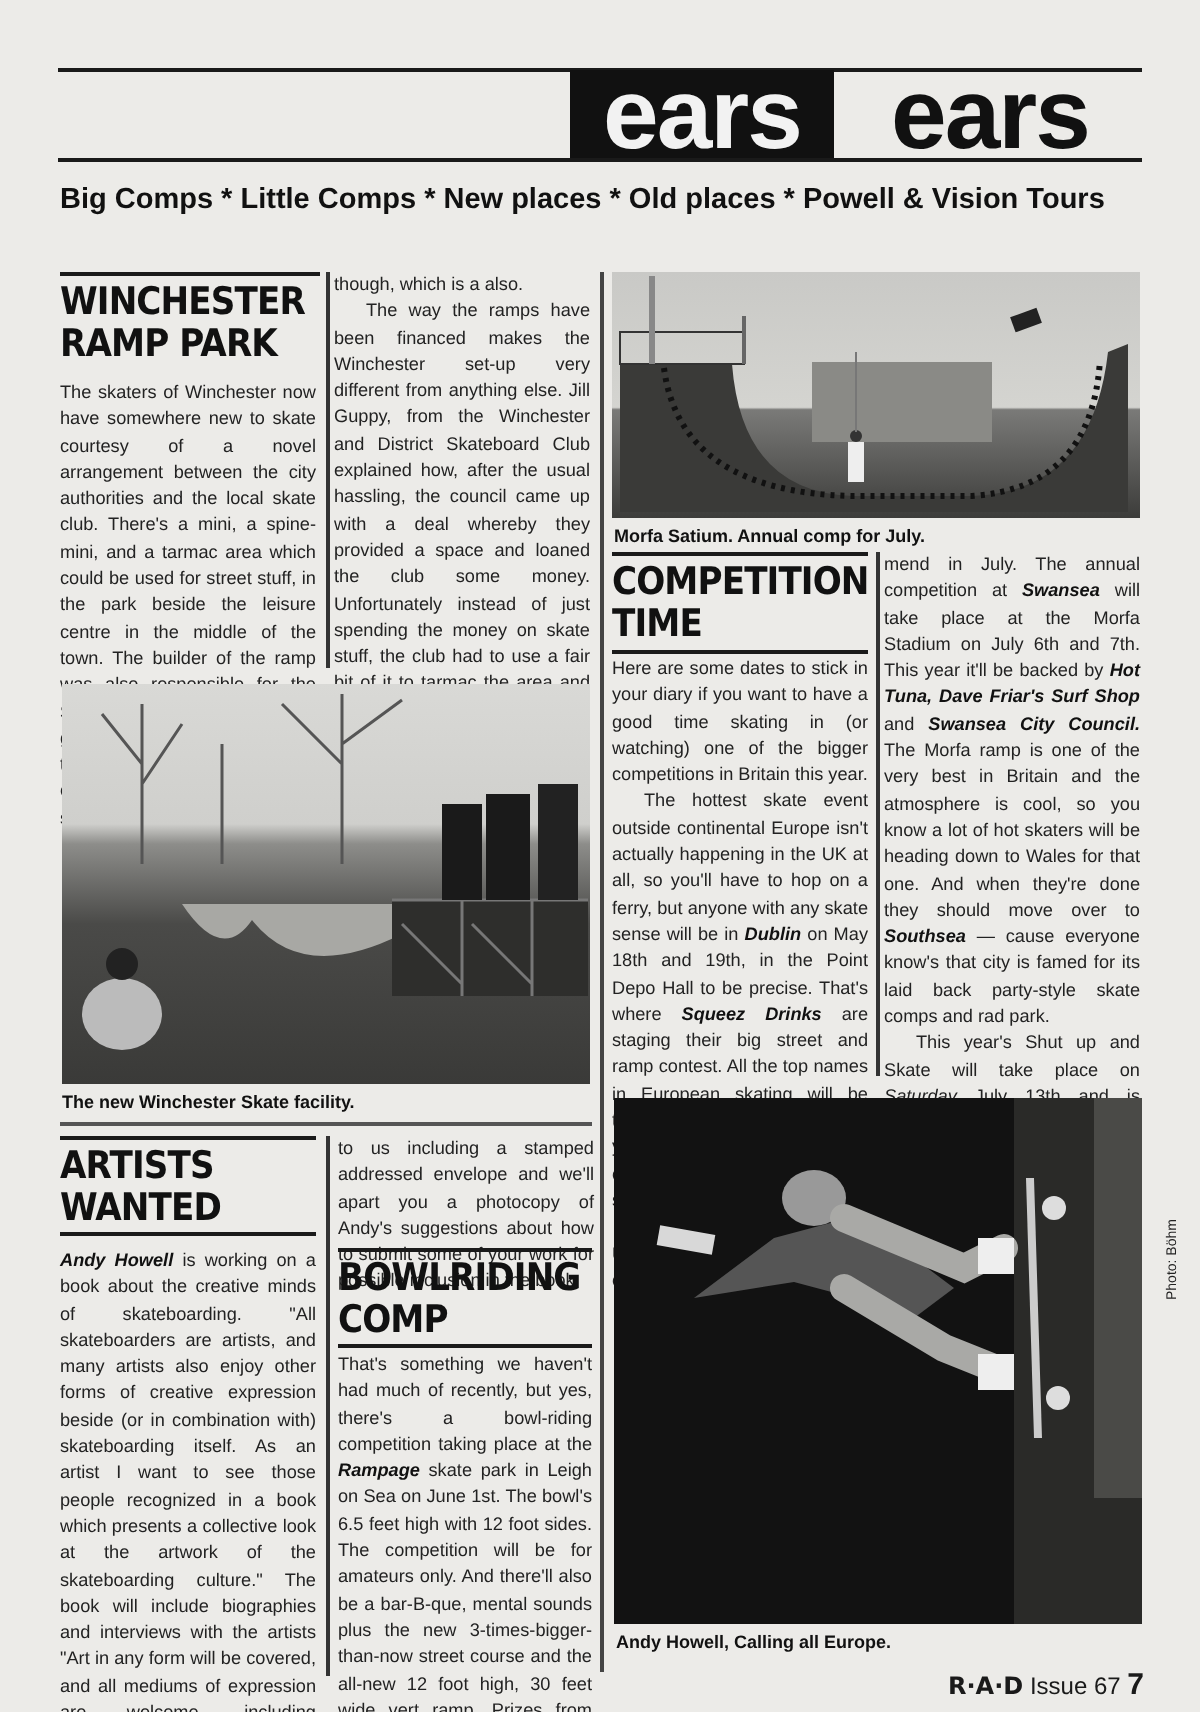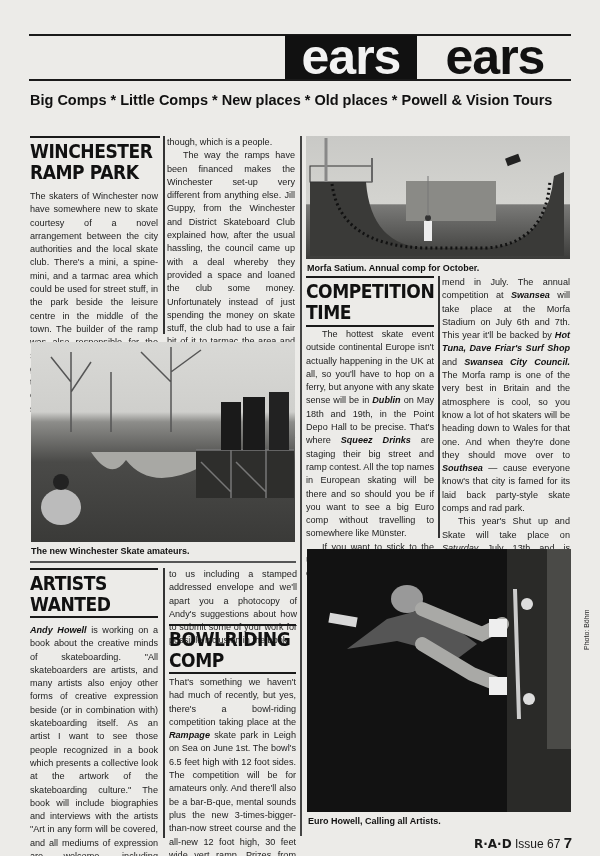--- a/index.html
+++ b/index.html
@@ -36,48 +36,49 @@
 <div class="rule" style="left:30px;top:136px;width:130px;height:2px;"></div>
 <div class="headline" style="left:30px;top:141px;">
   <div>WINCHESTER</div>
   <div>RAMP PARK</div>
 </div>
 <div class="body-text" style="left:30px;top:190px;width:128px;">
   <p>The skaters of Winchester now have somewhere new to skate courtesy of a novel arrangement between the city authorities and the local skate club. There's a mini, a spine-mini, and a tarmac area which could be used for street stuff, in the park beside the leisure centre in the middle of the town. The builder of the ramp was also responsible for the Southsea minis, which should give a lot of you an idea what they're like. The two sets of coping which make up the spine are a bit far apart,</p>
 </div>
 <div class="vrule" style="left:163px;top:136px;height:198px;"></div>
 <div class="body-text" style="left:167px;top:136px;width:128px;">
-  <p>though, which is a people.</p>
+  <p>though, which is a also.</p>
   <p class="ind">The way the ramps have been financed makes the Winchester set-up very different from anything else. Jill Guppy, from the Winchester and District Skateboard Club explained how, after the usual hassling, the council came up with a deal whereby they provided a space and loaned the club some money. Unfortunately instead of just spending the money on skate stuff, the club had to use a fair bit of it to tarmac the area and fence it. The park also has to be supervised. Which means that in order to pay back the loan and the interest on it (and pay for the supervision), this has to be a "pay to skate facility" — currently £1 a session.</p>
 </div>
 
 <div class="vrule" style="left:300px;top:136px;height:700px;background:#444;"></div>
 <div class="photo" style="left:306px;top:136px;width:264px;height:123px;background:linear-gradient(#c9c9c6 0%,#d4d4d0 55%,#7a7a78 56%,#3c3c3a 100%);">
   <svg width="264" height="123" viewBox="0 0 264 123">
     <path d="M4 46 L60 46 Q65 110 120 112 L180 112 Q240 110 248 40 L258 36 L258 120 L4 120 Z" fill="#3a3a38"></path>
     <path d="M26 48 Q34 110 120 112 L180 112 Q240 108 244 44" fill="none" stroke="#111" stroke-width="3" stroke-dasharray="2 3"></path>
     <rect x="4" y="30" width="62" height="16" fill="none" stroke="#333" stroke-width="1"></rect>
     <rect x="100" y="45" width="90" height="40" fill="#8a8a86"></rect>
     <rect x="118" y="85" width="8" height="20" fill="#eee"></rect>
     <circle cx="122" cy="82" r="3" fill="#333"></circle>
     <rect x="200" y="20" width="14" height="8" fill="#222" transform="rotate(-20 207 24)"></rect>
     <line x1="20" y1="2" x2="20" y2="46" stroke="#888" stroke-width="3"></line>
     <line x1="66" y1="22" x2="66" y2="46" stroke="#666" stroke-width="2"></line>
     <line x1="122" y1="40" x2="122" y2="80" stroke="#777" stroke-width="1"></line>
   </svg>
 </div>
-<div class="caption" style="left:307px;top:263px;">Morfa Satium. Annual comp for October.</div>
+<div class="caption" style="left:307px;top:263px;">Morfa Satium. Annual comp for July.</div>
 
 <div class="rule" style="left:306px;top:276px;width:128px;height:2px;"></div>
 <div class="headline" style="left:306px;top:281px;">
   <div>COMPETITION</div>
   <div>TIME</div>
 </div>
 <div class="rule" style="left:306px;top:325px;width:128px;height:2px;"></div>
 <div class="body-text" style="left:306px;top:328px;width:128px;">
+  <p>Here are some dates to stick in your diary if you want to have a good time skating in (or watching) one of the bigger competitions in Britain this year.</p>
   <p class="ind"><span>The hottest skate event outside continental Europe isn't actually happening in the UK at all, so you'll have to hop on a ferry, but anyone with any skate sense will be in </span><b>Dublin</b><span> on May 18th and 19th, in the Point Depo Hall to be precise. That's where </span><b>Squeez Drinks</b><span> are staging their big street and ramp contest. All the top names in European skating will be there and so should you be if you want to see a big Euro comp without travelling to somewhere like Münster.</span></p>
   <p class="ind">If you want to stick to the UK, though, here are two we can recom-</p>
 </div>
 <div class="vrule" style="left:438px;top:276px;height:262px;"></div>
 <div class="body-text" style="left:442px;top:276px;width:128px;">
   <p><span>mend in July. The annual competition at </span><b>Swansea</b><span> will take place at the Morfa Stadium on July 6th and 7th. This year it'll be backed by </span><b>Hot Tuna, Dave Friar's Surf Shop</b><span> and </span><b>Swansea City Council.</b><span> The Morfa ramp is one of the very best in Britain and the atmosphere is cool, so you know a lot of hot skaters will be heading down to Wales for that one. And when they're done they should move over to </span><b>Southsea</b><span> — cause everyone know's that city is famed for its laid back party-style skate comps and rad park.</span></p>
   <p class="ind"><span>This year's Shut up and Skate will take place on </span><i>Saturday</i><span> July 13th and is sponsored by </span><b>Airbourne Zorlac</b><span> of course. If all goes according to plan they'll get the final over on Saturday, leaving the evening free for some serious recreation, but this arrangement leaves the option of running the final on Sunday if the weather's bad on Saturday afternoon.</span></p>
 </div>
 
 <div class="photo" style="left:31px;top:342px;width:264px;height:200px;background:linear-gradient(#d9d9d6 0%,#cfcfcc 35%,#8d8d8a 40%,#4a4a48 60%,#3a3a38 100%);">
@@ -90,21 +91,21 @@
     <g stroke="#777" stroke-width="1.5" fill="none">
       <path d="M165 108 L263 108 M200 108 L200 156 M235 108 L235 156 M170 120 L200 150 M205 120 L235 150"></path>
     </g>
     <rect x="190" y="60" width="20" height="48" fill="#1a1a1a"></rect>
     <rect x="212" y="55" width="22" height="53" fill="#1a1a1a"></rect>
     <rect x="238" y="50" width="20" height="58" fill="#222"></rect>
     <ellipse cx="30" cy="165" rx="20" ry="18" fill="#bbb"></ellipse>
     <circle cx="30" cy="140" r="8" fill="#222"></circle>
   </svg>
 </div>
-<div class="caption" style="left:31px;top:546px;">The new Winchester Skate amateurs.</div>
+<div class="caption" style="left:31px;top:546px;">The new Winchester Skate facility.</div>
 <div class="rule" style="left:30px;top:561px;width:266px;height:2px;background:#555;"></div>
 
 <div class="rule" style="left:30px;top:568px;width:128px;height:2px;"></div>
 <div class="headline" style="left:30px;top:573px;">
   <div>ARTISTS</div>
   <div>WANTED</div>
 </div>
 <div class="rule" style="left:30px;top:616px;width:128px;height:2px;"></div>
 <div class="body-text" style="left:30px;top:624px;width:128px;">
   <p><b>Andy Howell</b><span> is working on a book about the creative minds of skateboarding. "All skateboarders are artists, and many artists also enjoy other forms of creative expression beside (or in combination with) skateboarding itself. As an artist I want to see those people recognized in a book which presents a collective look at the artwork of the skateboarding culture." The book will include biographies and interviews with the artists "Art in any form will be covered, and all mediums of expression are welcome, including painting, photography, sculpting, cartooning, drawing, poetry, prose, music etc."</span></p>
@@ -135,19 +136,19 @@
     <path d="M115 60 L175 85 L195 75" stroke="#a9a9a6" stroke-width="14" fill="none" stroke-linecap="round"></path>
     <path d="M115 95 L165 125 L190 135" stroke="#a9a9a6" stroke-width="14" fill="none" stroke-linecap="round"></path>
     <rect x="182" y="70" width="18" height="18" fill="#eee"></rect>
     <rect x="182" y="128" width="18" height="18" fill="#eee"></rect>
     <line x1="208" y1="40" x2="212" y2="170" stroke="#ccc" stroke-width="4"></line>
     <circle cx="220" cy="55" r="6" fill="#ddd"></circle>
     <circle cx="222" cy="150" r="6" fill="#ddd"></circle>
   </svg>
 </div>
 <div class="credit">Photo: Böhm</div>
-<div class="caption" style="left:308px;top:816px;">Euro Howell, Calling all Artists.</div>
+<div class="caption" style="left:308px;top:816px;">Andy Howell, Calling all Europe.</div>
 
 <div class="footer">
   <span class="rad">R·A·D</span>
   <span>Issue 67</span>
   <span class="pg">7</span>
 </div>
 
 </body></html>

